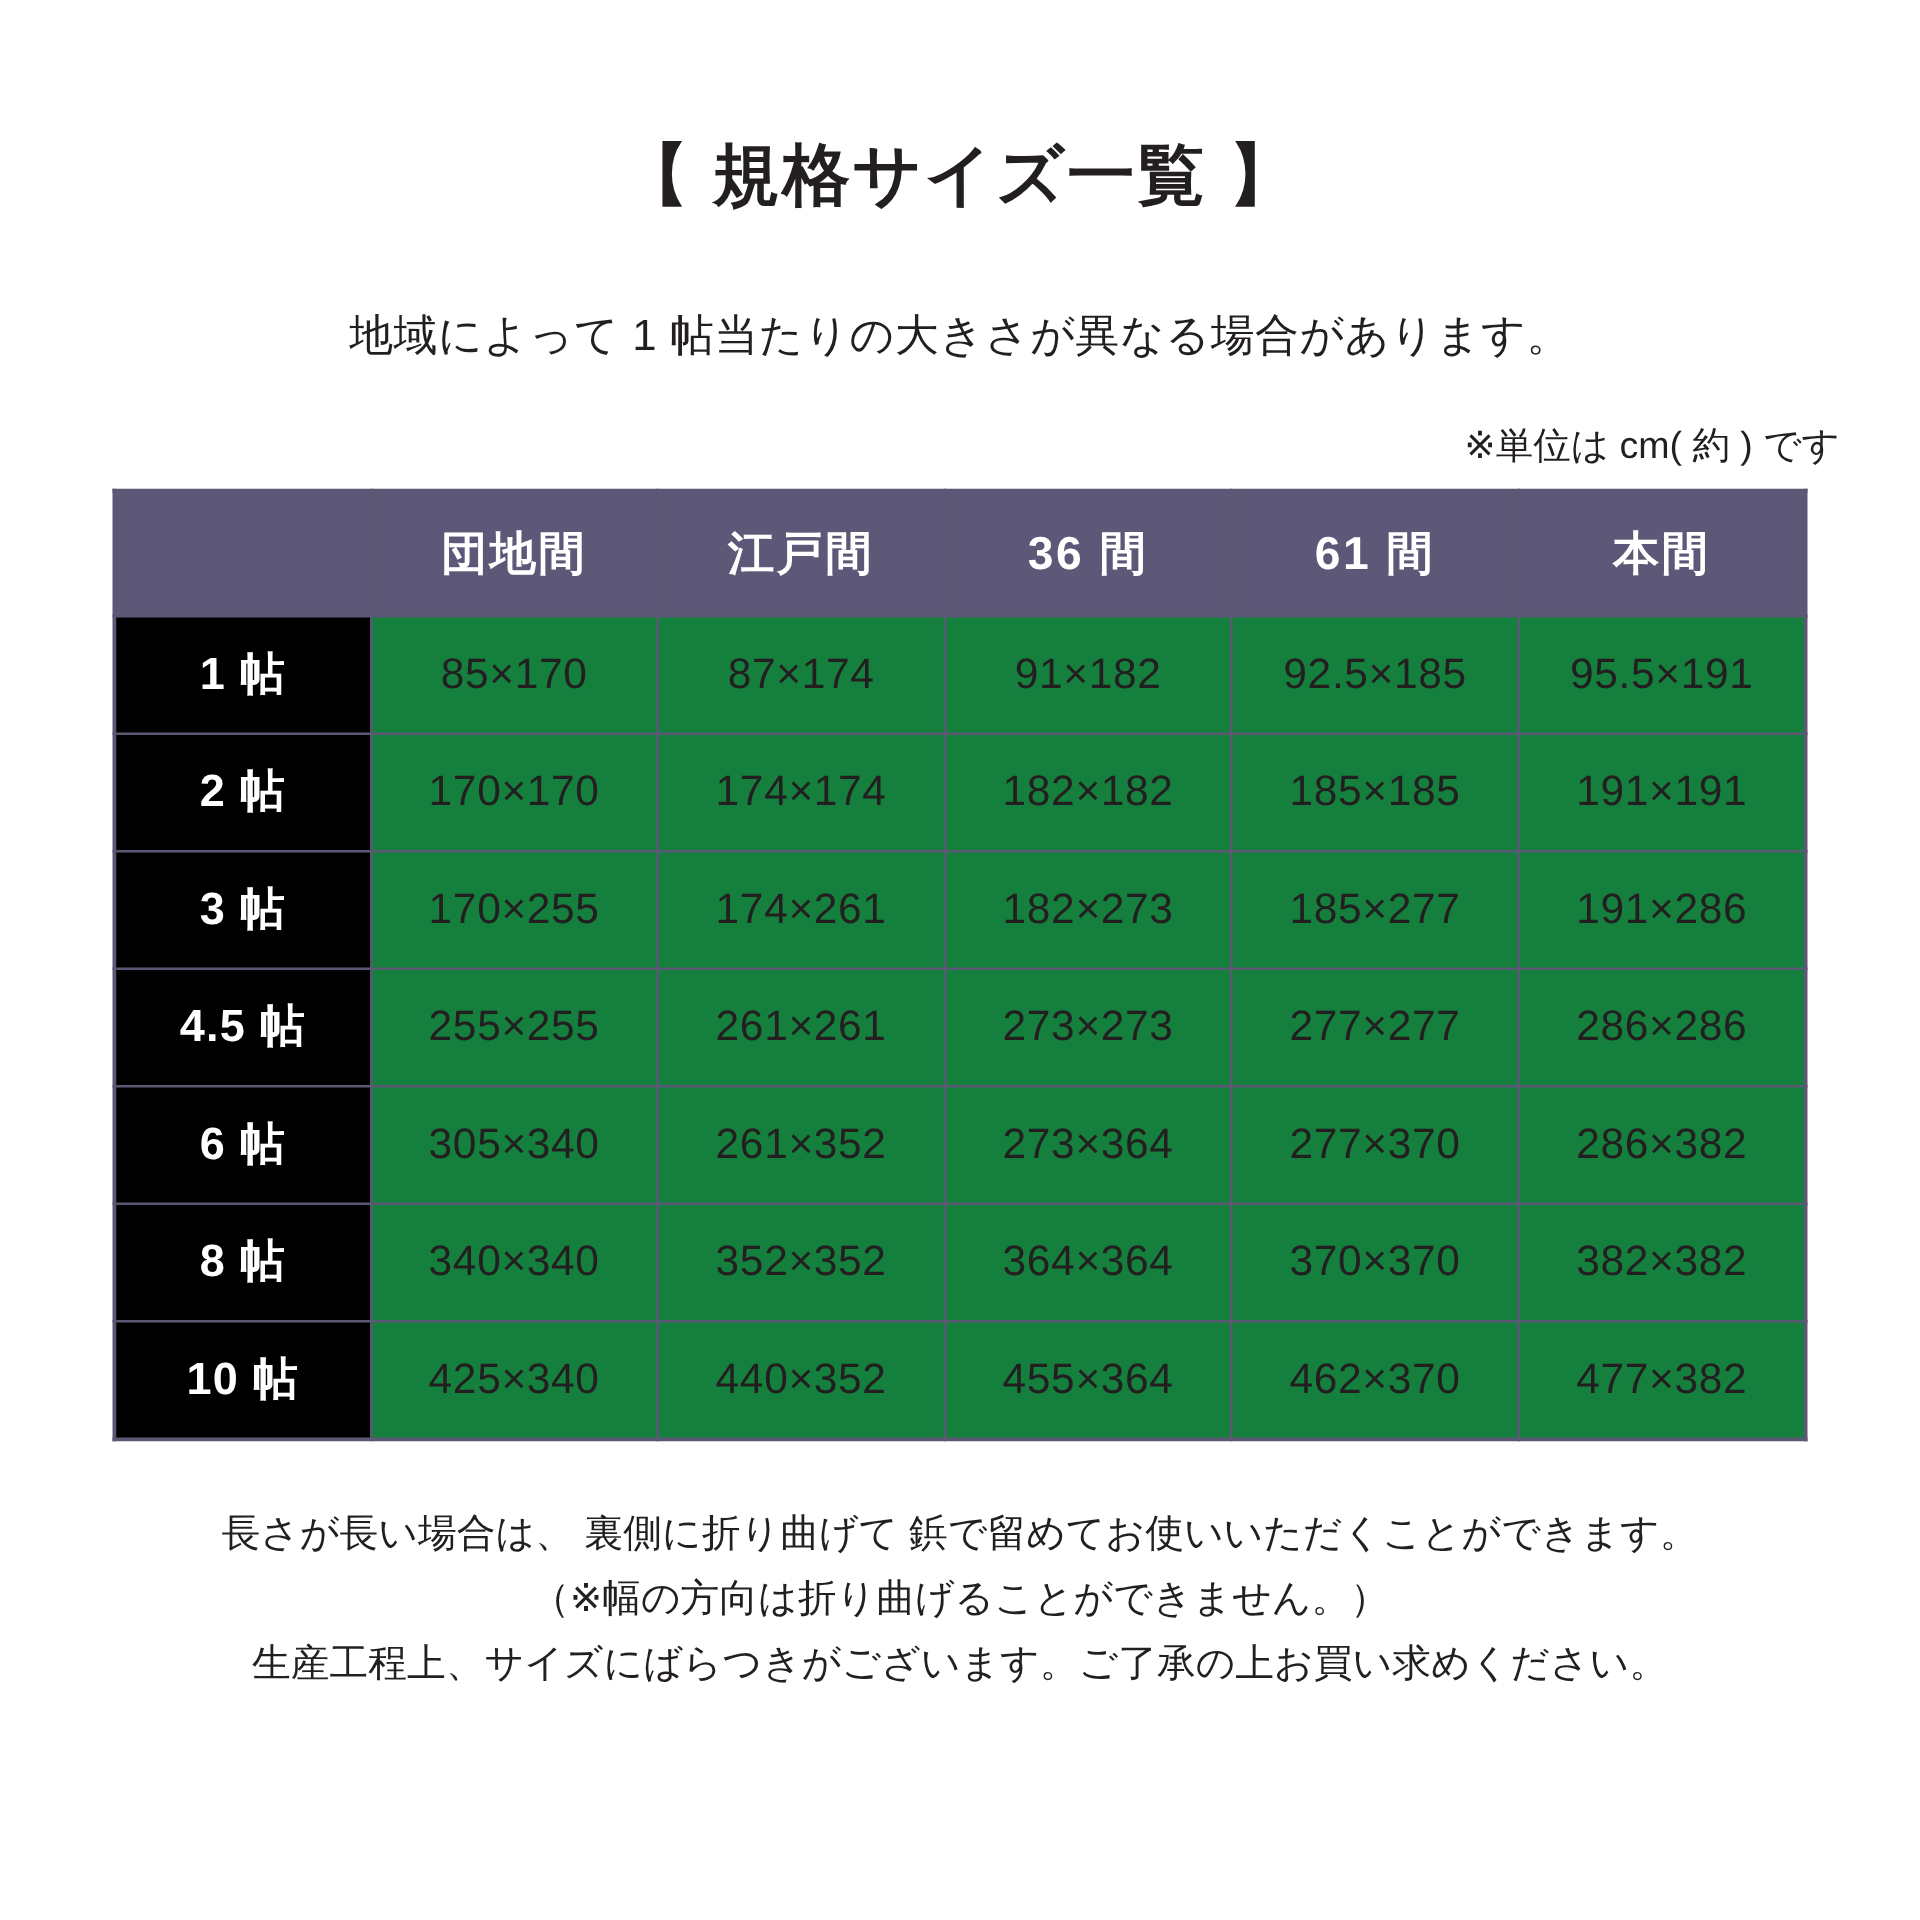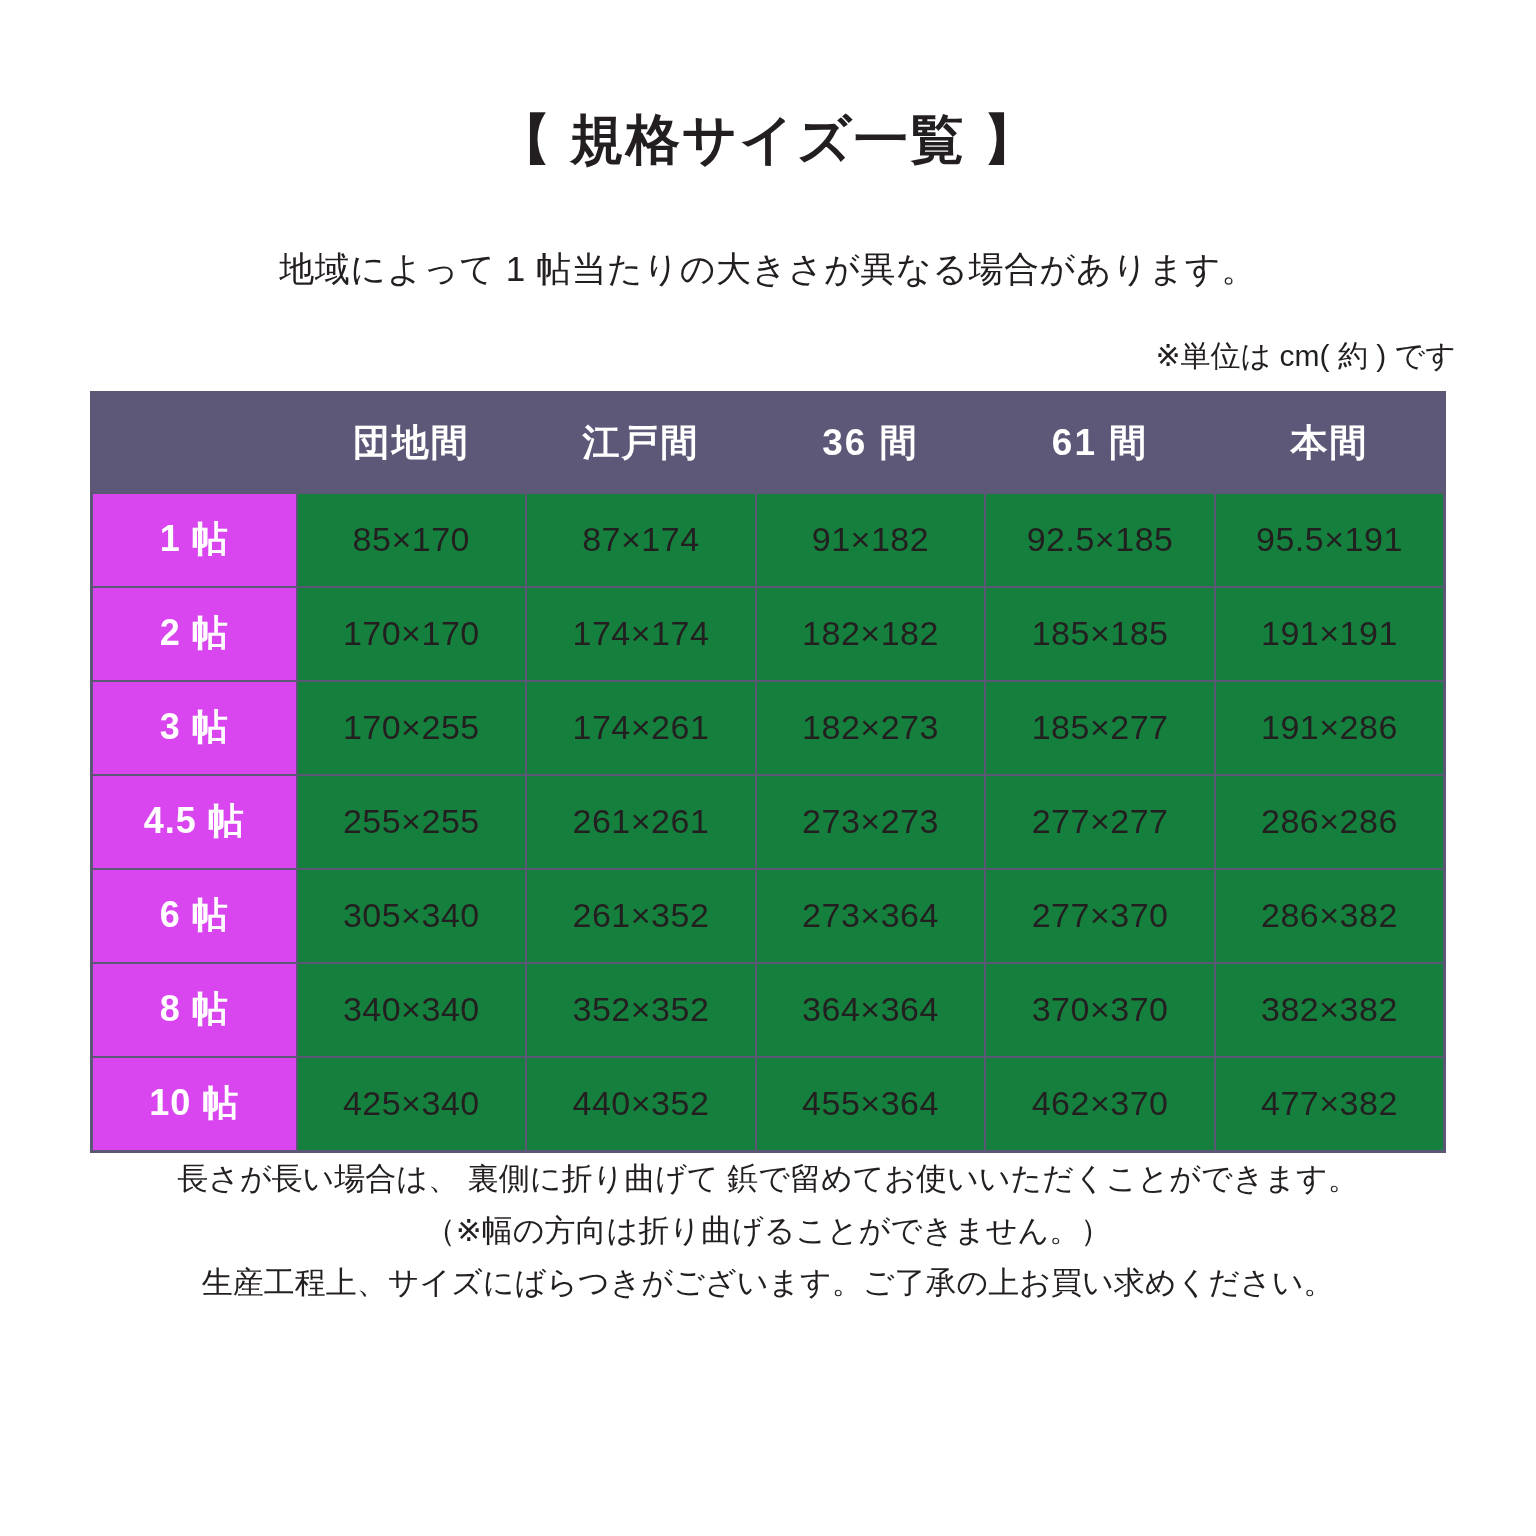--- a/index.html
+++ b/index.html
@@ -36,21 +36,21 @@
     line-height: 1.62;
     color: #231f20;
     letter-spacing: 0.5px;
   }
   .intro div {
     white-space: nowrap;
   }
   .unit-note {
     margin-top: 38px;
     text-align: right;
-    padding-right: 80px;
+    padding-right: 64px;
     font-size: 30px;
     color: #231f20;
   }
   .table-wrap {
     margin: 14px auto 0 auto;
     width: 1356px;
   }
   table.size-table {
     border-collapse: collapse;
     width: 100%;
@@ -72,32 +72,33 @@
     color: #ffffff;
     font-weight: 700;
     font-size: 37px;
     height: 98px;
     letter-spacing: 2px;
   }
   table.size-table thead th.corner {
     background: #5e5878;
   }
   table.size-table tbody th.row-head {
-    background: #d946ef;
+    background: #000000;
     color: #ffffff;
     font-weight: 700;
     font-size: 36px;
     letter-spacing: 1px;
   }
   table.size-table tbody td {
     background: #15803d;
     letter-spacing: 0.5px;
   }
   col.c0 { width: 205px; }
   .footnotes {
+    margin-top: 48px;
     text-align: center;
     font-size: 31px;
     line-height: 1.68;
     color: #231f20;
   }
   .footnotes div {
     white-space: nowrap;
   }
 </style>
 </head>

